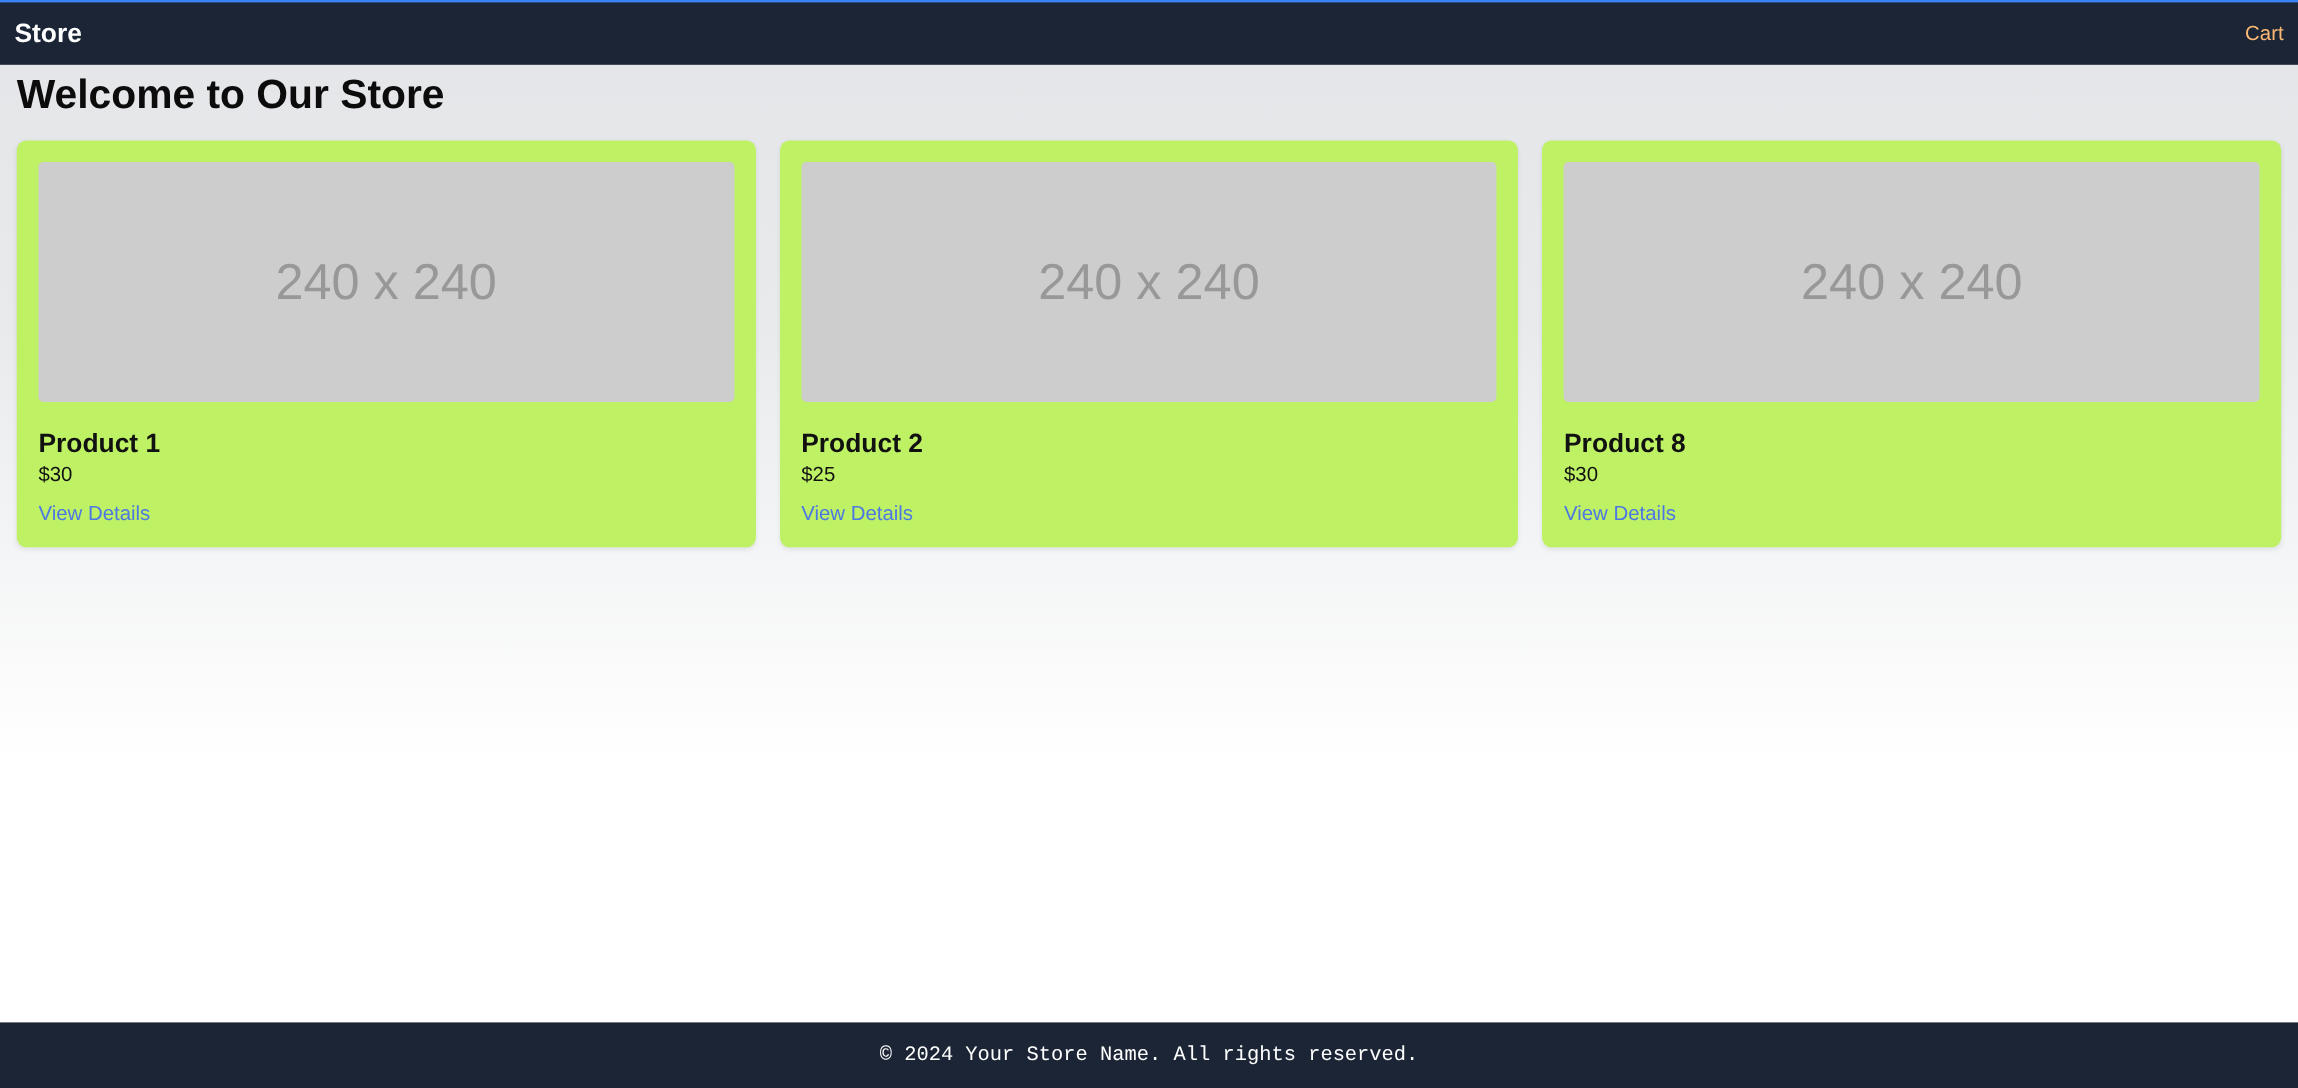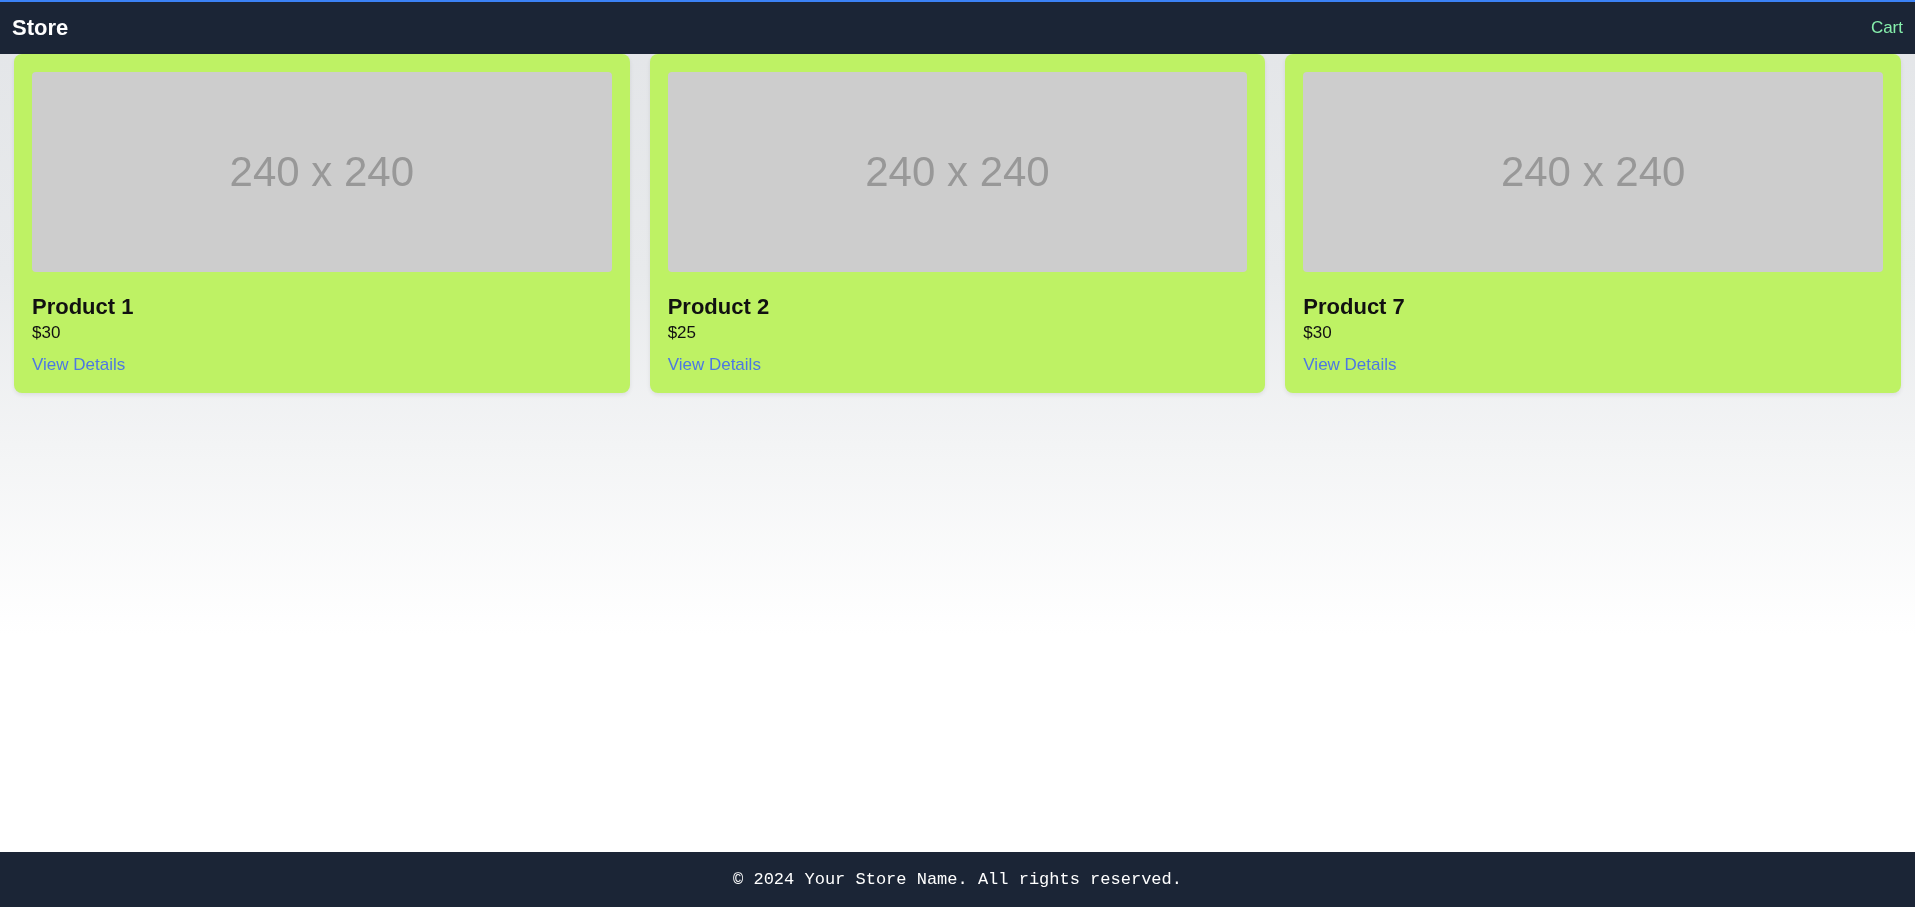--- a/index.html
+++ b/index.html
@@ -25,21 +25,21 @@
       align-items: center;
       padding: 13px 12px;
     }
     .brand {
       font-weight: 700;
       font-size: 22px;
       color: #ffffff;
       text-decoration: none;
     }
     .cart-link {
-      color: #86efac;
+      color: #fdba74;
       text-decoration: none;
       font-size: 17px;
     }
     .main {
       flex: 1;
       padding: 0 14px;
     }
     .page-title {
       font-size: 34px;
       font-weight: 700;
@@ -105,39 +105,40 @@
 <body>
 
 <header class="header">
   <nav class="nav">
     <a href="#" class="brand">Store</a>
     <a href="#" class="cart-link">Cart</a>
   </nav>
 </header>
 
 <main class="main">
+  <h1 class="page-title">Welcome to Our Store</h1>
   <div class="product-grid">
 
     <div class="card">
       <div class="img-placeholder">240 x 240</div>
       <div class="product-name">Product 1</div>
       <div class="product-price">$30</div>
       <a href="#" class="view-link">View Details</a>
     </div>
 
     <div class="card">
       <div class="img-placeholder">240 x 240</div>
       <div class="product-name">Product 2</div>
       <div class="product-price">$25</div>
       <a href="#" class="view-link">View Details</a>
     </div>
 
     <div class="card">
       <div class="img-placeholder">240 x 240</div>
-      <div class="product-name">Product 7</div>
+      <div class="product-name">Product 8</div>
       <div class="product-price">$30</div>
       <a href="#" class="view-link">View Details</a>
     </div>
 
   </div>
 </main>
 
 <footer class="footer">
   <span>© 2024 Your Store Name. All rights reserved.</span>
 </footer>

